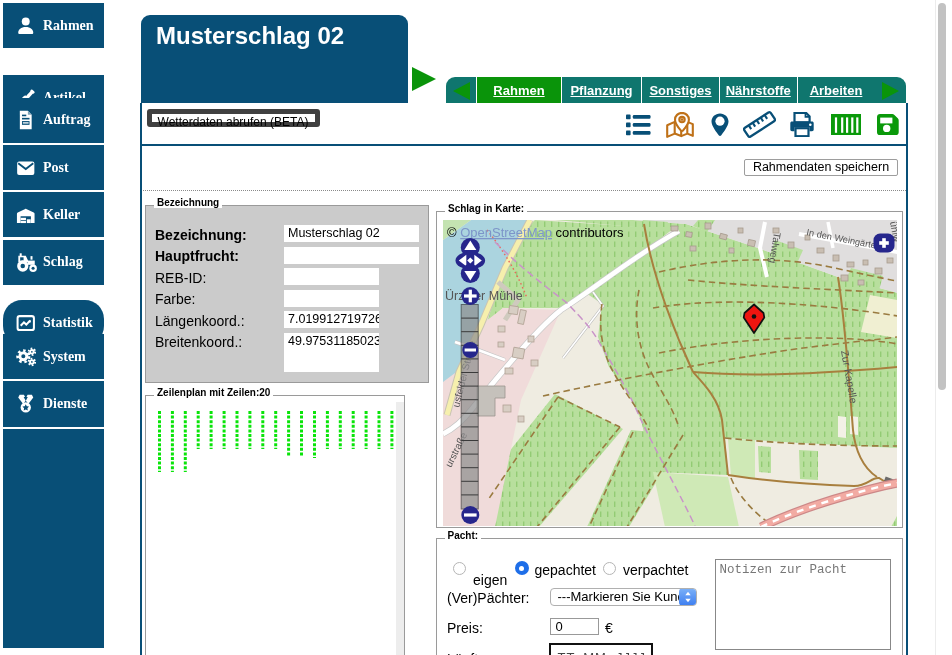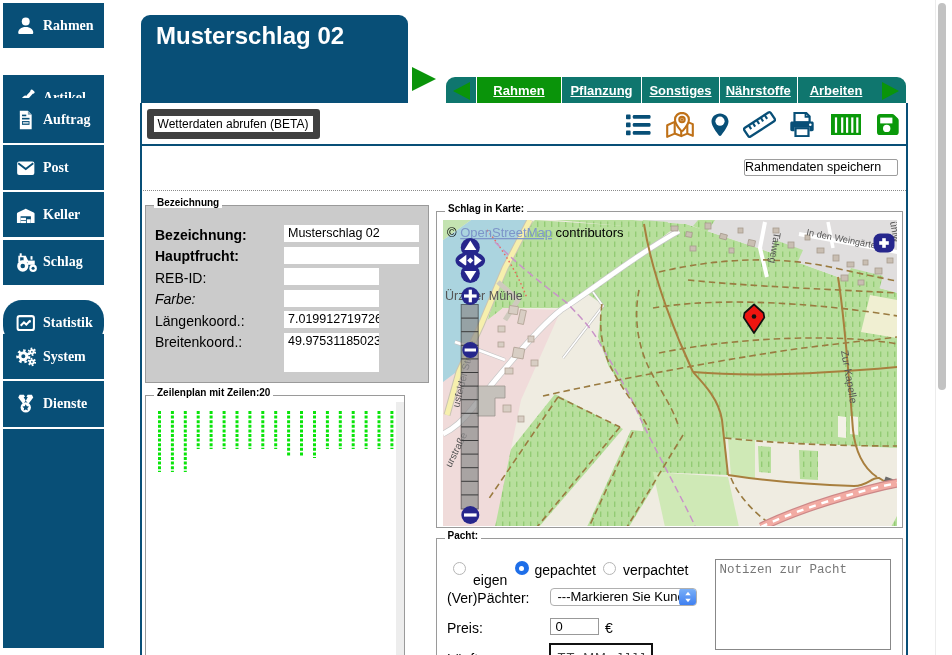--- a/index.html
+++ b/index.html
@@ -27,26 +27,26 @@
 .tab { display:flex; align-items:center; justify-content:center;
   color:#fff; font-weight:bold; font-size:13px; text-decoration:underline;
   border-left:1.5px solid #fff; }
 .tab.first { background:#0A940A; }
 .tab:last-of-type { border-right:1.5px solid #fff; }
 
 #panel { position:absolute; left:140px; top:103px; width:768px; height:552px;
   border-left:2px solid #084F77; border-right:2px solid #084F77; background:#fff; }
 #toolrow { position:absolute; left:140px; top:103px; width:768px; height:43px;
   border-bottom:2.5px solid #084F77; }
-#wetter { position:absolute; left:146.5px; top:109px; width:173px; height:30px;
-  background:#fff; border:7px solid #404040; border-radius:3px; font-size:12px;
+#wetter { position:absolute; left:146.5px; top:109px; width:173px; height:18px;
+  background:#fff; border:5px solid #404040; border-radius:3px; font-size:12px;
   text-align:center; line-height:16px; color:#000; }
 #rahmbtn { position:absolute; left:744px; top:158.5px; width:154px; height:17.5px;
   background:#fff; border:1px solid #9d9d9d; border-radius:2px; font-size:12.5px;
-  text-align:left; line-height:15px; color:#000; }
+  text-align:center; line-height:15px; color:#000; }
 #dotline { position:absolute; left:143px; top:190px; width:763px; height:0;
   border-top:1.5px dotted #8a8a8a; }
 
 .fs { position:absolute; border:1px solid #9a9a9a; }
 .fs .lg { position:absolute; top:-9px; left:8px; background:#fff; padding:0 3px;
   font-size:10px; font-weight:bold; white-space:nowrap; }
 #fs-bez { left:145px; top:204.5px; width:283.5px; height:178px; background:#cbcbcb; }
 #fs-zeil { left:145px; top:394.5px; width:259.5px; height:280px; background:#fff; }
 #fs-karte { left:436px; top:210.5px; width:466.5px; height:317.5px; background:#fff; }
 #fs-pacht { left:435.5px; top:538px; width:467px; height:130px; background:#fff; }
@@ -255,21 +255,21 @@
 
 <div class="fs" id="fs-bez">
     <span class="lg">Bezeichnung</span>
   </div>
 <div class="flabel" style="left:155px; top:226.5px; font-weight:bold;">Bezeichnung:</div>
 <div class="finput" style="left:284px; top:225px; width:135px; height:17.3px; line-height:17px;">Musterschlag 02</div>
 <div class="flabel" style="left:155px; top:248px; font-weight:bold;">Hauptfrucht:</div>
 <div class="finput" style="left:284px; top:246.5px; width:135px; height:17.3px;"></div>
 <div class="flabel" style="left:155px; top:269.7px;">REB-ID:</div>
 <div class="finput" style="left:284px; top:268.2px; width:94.5px; height:17.3px;"></div>
-<div class="flabel" style="left:155px; top:291.2px;font-style:italic;">Farbe:</div>
+<div class="flabel" style="left:155px; top:291.2px;">Farbe:</div>
 <div class="finput" style="left:284px; top:289.6px; width:94.5px; height:17.3px;"></div>
 <div class="flabel" style="left:155px; top:312.7px;">Längenkoord.:</div>
 <div class="finput" style="left:284px; top:311.1px; width:94.5px; height:17.3px; line-height:17px;">7.01991271972656</div>
 <div class="flabel" style="left:155px; top:334.3px;">Breitenkoord.:</div>
 <div class="finput" style="left:284px; top:332.8px; width:94.5px; height:35px; line-height:17px;">49.97531185023</div>
 <div class="flabel" style="left:155px; top:355.8px;margin-top:40px;">Polygon:</div>
 <div class="finput" style="left:284px; top:354.3px; width:94.5px; height:17.3px;"></div>
 
 <div class="fs" id="fs-zeil">
     <span class="lg">Zeilenplan mit Zeilen:20</span>

